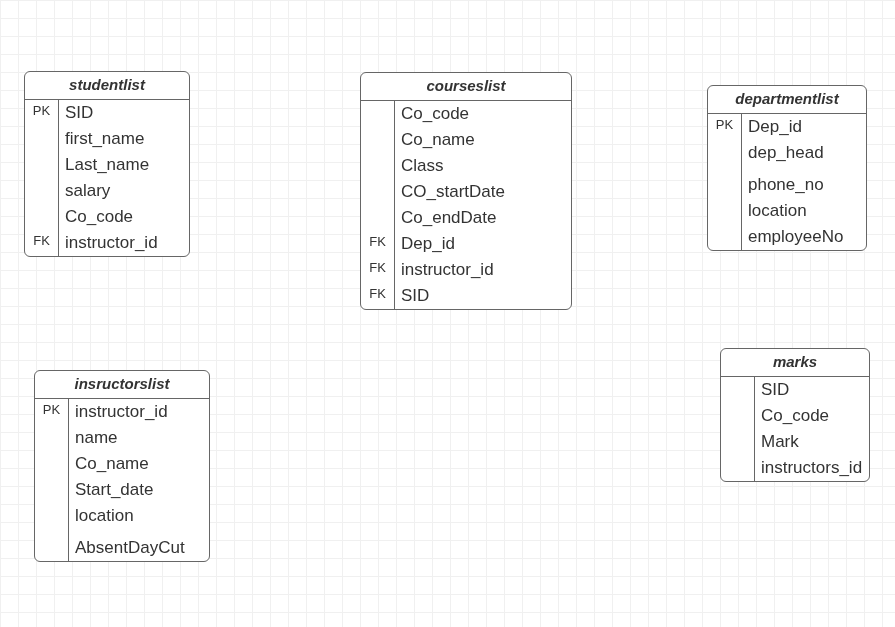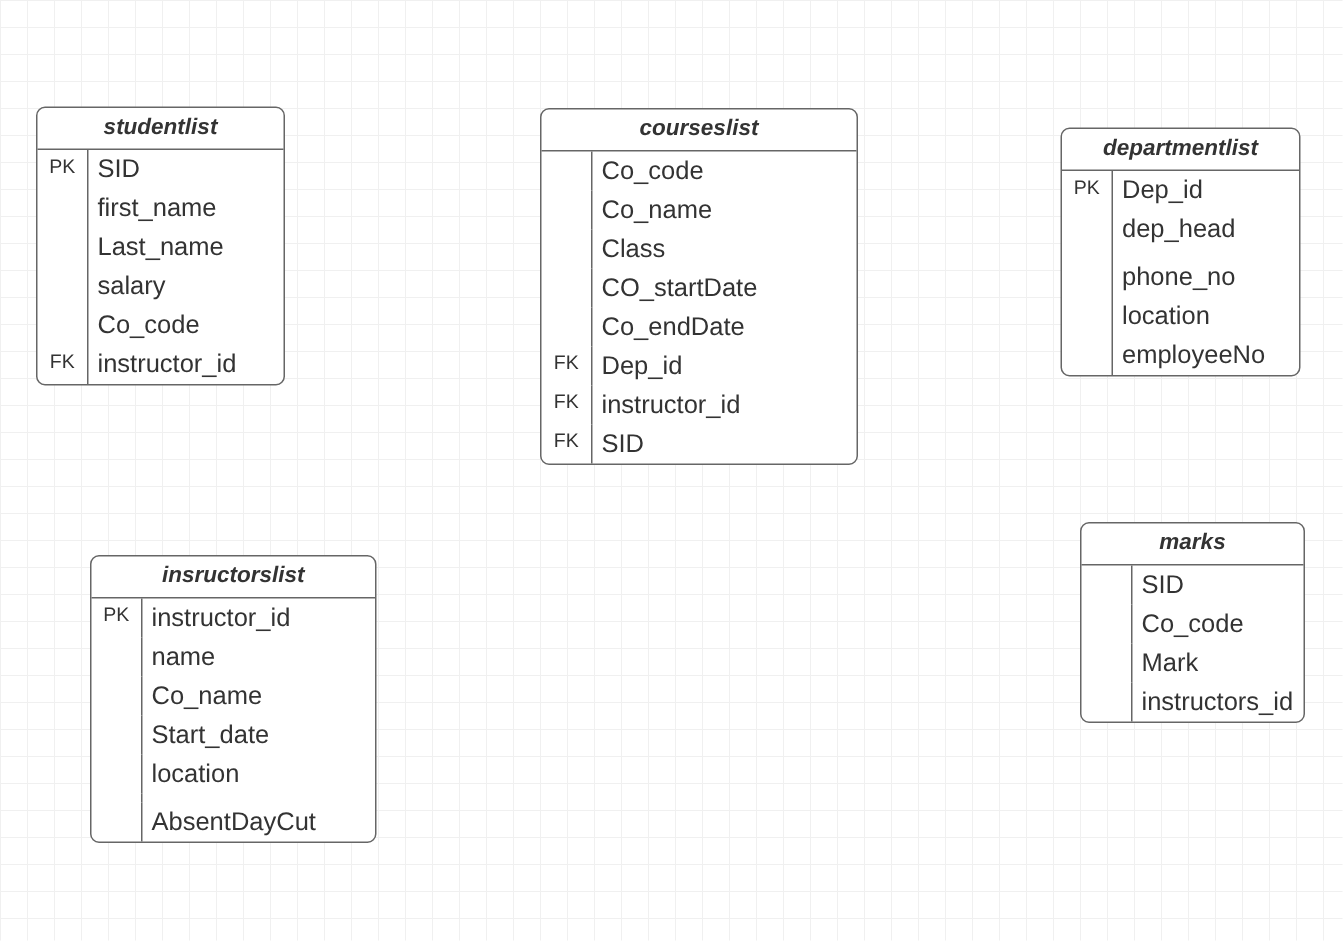--- a/index.html
+++ b/index.html
@@ -142,21 +142,21 @@
         <div class="row">
           <div class="keycol"></div>
           <div class="attrcol">location</div>
         </div>
         <div class="row">
           <div class="keycol"></div>
           <div class="attrcol">employeeNo</div>
         </div>
       </div>
     </div>
-    <div class="entity" style="left: 60px; top: 370px; width: 191px;">
+    <div class="entity" style="left: 34px; top: 370px; width: 176px;">
       <div class="entity-title">insructorslist</div>
       <div class="rows">
         <div class="row">
           <div class="keycol">PK</div>
           <div class="attrcol">instructor_id</div>
         </div>
         <div class="row">
           <div class="keycol"></div>
           <div class="attrcol">name</div>
         </div>

